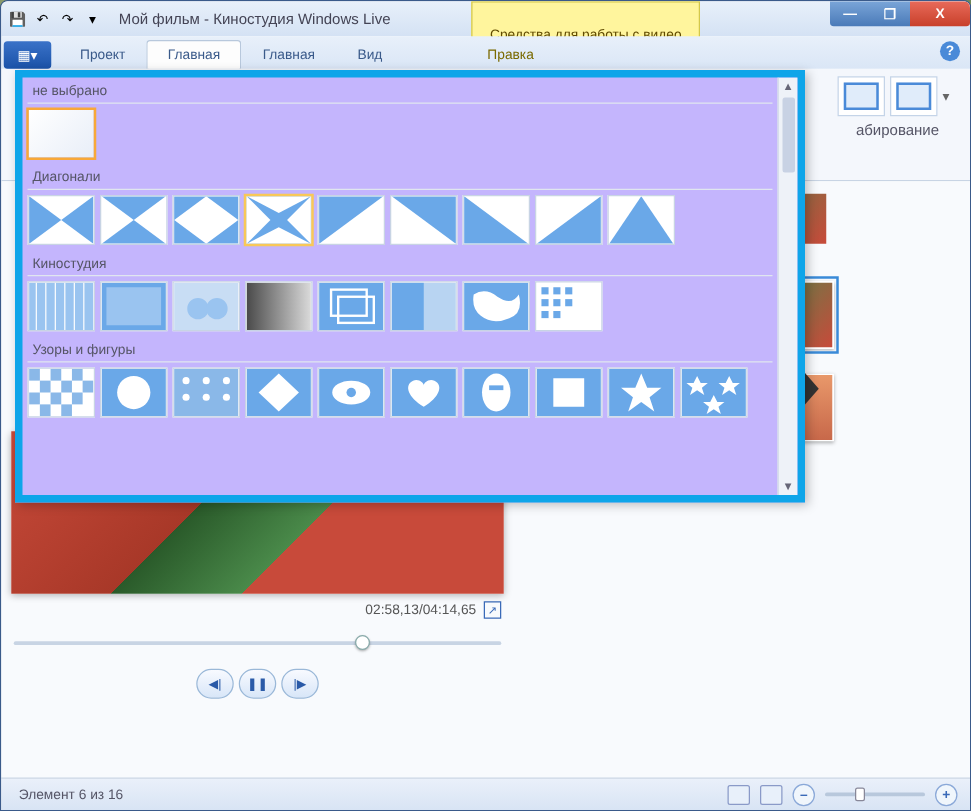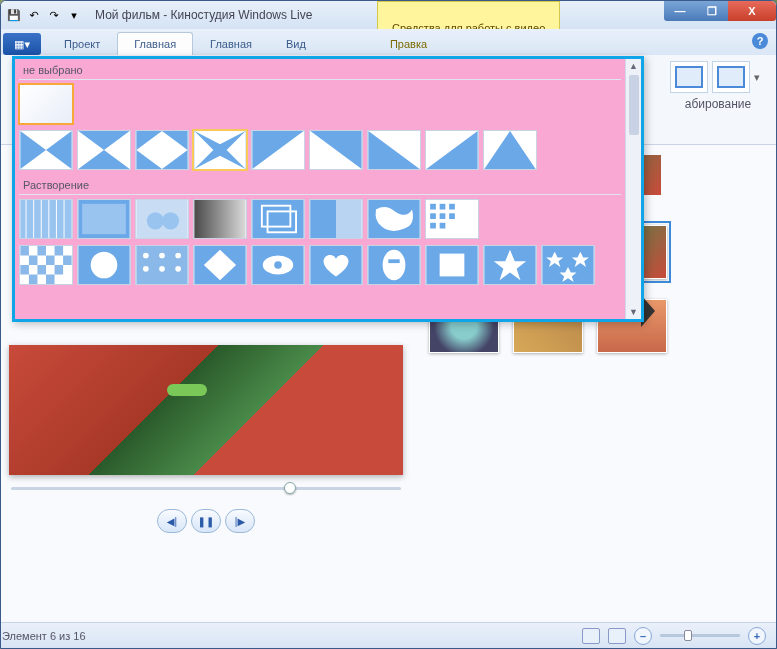--- a/index.html
+++ b/index.html
@@ -50,28 +50,28 @@
 .clip{width:70px;height:54px;background:#888;border:1px solid #fff;box-shadow:0 1px 3px rgba(0,0,0,.3)}
 .clip.sel{outline:2px solid #3a8ad8;outline-offset:2px;position:relative}
 .clip.sel::before{content:"";position:absolute;left:-10px;top:-4px;bottom:-4px;width:2px;background:#333}
 .c1{background:linear-gradient(135deg,#8ac8f8 40%,#2a2a2a 40%)}
 .c2{background:linear-gradient(#4a3a7a,#6a4a9a)}
 .c3{background:linear-gradient(135deg,#4a8a4a,#c84a3a)}
 .c4{background:radial-gradient(circle,#88cccc 30%,#446 70%)}
 .c5{background:linear-gradient(45deg,#d8a858,#b8884a)}
 .c6{background:linear-gradient(#e8986a,#c8684a)}
 .marker{position:absolute;left:640px;top:150px;width:0;height:0;border-left:14px solid #333;border-top:16px solid transparent;border-bottom:16px solid transparent}
-.statusbar{height:26px;background:linear-gradient(#eaf0fa,#d8e4f4);border-top:1px solid #c8d4e4;display:flex;align-items:center;padding:0 1px;color:#556;font-size:11px;position:relative}
+.statusbar{height:26px;background:linear-gradient(#eaf0fa,#d8e4f4);border-top:1px solid #c8d4e4;display:flex;align-items:center;padding:0 14px;color:#556;font-size:11px;position:relative}
 .sb-right{position:absolute;right:10px;display:flex;align-items:center;gap:8px}
 .sb-icon{width:18px;height:16px;border:1px solid #8a9ac8;background:#e8f0fa;border-radius:2px}
 .zoom-slider{width:80px;height:3px;background:#b8c8dc;position:relative;border-radius:2px}
 .zoom-thumb{position:absolute;left:30%;top:-4px;width:8px;height:11px;background:#fff;border:1px solid #889;border-radius:2px}
 .zbtn{width:18px;height:18px;border:1px solid #8aa8d8;border-radius:9px;background:#f0f6fc;display:flex;align-items:center;justify-content:center;color:#3a6ab8;font-weight:bold}
 
-.trans-panel{position:absolute;left:11px;top:55px;width:632px;height:266px;background:#f9a8d4;border:3px solid #0ea5e9;box-shadow:2px 2px 8px rgba(0,0,0,.25);z-index:50;display:flex;flex-direction:column;overflow:hidden}
+.trans-panel{position:absolute;left:11px;top:55px;width:632px;height:346px;background:#c4b5fd;border:6px solid #0ea5e9;box-shadow:2px 2px 8px rgba(0,0,0,.25);z-index:50;display:flex;flex-direction:column;overflow:hidden}
 .trans-scroll{overflow-y:auto;flex:1;padding:2px 4px 4px 4px}
 .trans-cat{margin-bottom:2px}
 .trans-cat-h{font-size:11px;color:#556;padding:3px 4px;border-bottom:1px solid #e0e6f0;margin-bottom:4px}
 .trans-row{display:flex;gap:4px;flex-wrap:wrap;padding-bottom:4px}
 .trans-item{width:54px;height:40px;border:1px solid #c8d4e4;background:#fff;position:relative;overflow:hidden}
 .trans-item.sel{outline:2px solid #f8a838;outline-offset:-1px}
 .trans-item.hov{outline:2px solid #f8c858;outline-offset:-1px}
 .ti-none{background:linear-gradient(135deg,#fff,#e8eef8)}
 .ti-diag svg,.ti-diss svg,.ti-patt svg{width:100%;height:100%}
 .sb-scroll{width:16px;background:#eef2f8;border-left:1px solid #d0d8e8;display:flex;flex-direction:column;align-items:center;padding:2px 0;gap:2px}
@@ -118,20 +118,24 @@
       </div>
       <div class="rb-label">абирование</div>
     </div>
   </div>
 
   <div class="content">
 
     <div class="preview-pane">
       <div class="preview-spacer"></div>
       <div class="preview-img"></div>
+      <div class="time-row">
+        <span>02:58,13/04:14,65</span>
+        <div class="fs-icon">↗</div>
+      </div>
       <div class="slider">
         <div class="slider-track"></div>
           <div class="slider-thumb"></div>
       </div>
       <div class="play-ctrl">
         <div class="pc-btn">◀|</div>
         <div class="pc-btn">❚❚</div>
         <div class="pc-btn">|▶</div>
       </div>
     </div>
@@ -174,20 +178,21 @@
       <div class="trans-scroll">
 
         <div class="trans-cat">
           <div class="trans-cat-h">не выбрано</div>
           <div class="trans-row">
             <div class="trans-item ti-none sel"></div>
           </div>
         </div>
 
         <div class="trans-cat">
+          <div class="trans-cat-h">Диагонали</div>
           <div class="trans-row">
             <div class="trans-item ti-diag"><svg viewBox="0 0 54 40">
                   <polygon points="0,0 27,20 0,40" fill="#6aa8e8"></polygon>
                   <polygon points="54,0 27,20 54,40" fill="#6aa8e8"></polygon>
                 </svg></div>
             <div class="trans-item ti-diag"><svg viewBox="0 0 54 40">
                   <polygon points="0,0 54,0 27,20" fill="#6aa8e8"></polygon>
                   <polygon points="0,40 54,40 27,20" fill="#6aa8e8"></polygon>
                 </svg></div>
             <div class="trans-item ti-diag"><svg viewBox="0 0 54 40">
@@ -213,21 +218,21 @@
             <div class="trans-item ti-diag"><svg viewBox="0 0 54 40">
                   <polygon points="54,0 54,40 0,40" fill="#6aa8e8"></polygon>
                 </svg></div>
             <div class="trans-item ti-diag"><svg viewBox="0 0 54 40">
                   <polygon points="0,40 27,0 54,40" fill="#6aa8e8"></polygon>
                 </svg></div>
           </div>
         </div>
 
         <div class="trans-cat">
-          <div class="trans-cat-h">Растворение</div>
+          <div class="trans-cat-h">Киностудия</div>
           <div class="trans-row">
             <div class="trans-item ti-diss"><svg viewBox="0 0 54 40">
                   <rect width="54" height="40" fill="#9ac4f0"></rect>
                   <g stroke="#fff" stroke-width="1">
                     <line x1="6" y1="0" x2="6" y2="40"></line>
                     <line x1="14" y1="0" x2="14" y2="40"></line>
                     <line x1="22" y1="0" x2="22" y2="40"></line>
                     <line x1="30" y1="0" x2="30" y2="40"></line>
                     <line x1="38" y1="0" x2="38" y2="40"></line>
                     <line x1="46" y1="0" x2="46" y2="40"></line>
@@ -276,20 +281,21 @@
                     <rect x="14" y="14" width="6" height="6"></rect>
                     <rect x="24" y="14" width="6" height="6"></rect>
                     <rect x="4" y="24" width="6" height="6"></rect>
                     <rect x="14" y="24" width="6" height="6"></rect>
                   </g>
                 </svg></div>
           </div>
         </div>
 
         <div class="trans-cat">
+          <div class="trans-cat-h">Узоры и фигуры</div>
           <div class="trans-row">
             <div class="trans-item ti-patt"><svg viewBox="0 0 54 40">
                   <rect width="54" height="40" fill="#fff"></rect>
                   <g fill="#8ab8e8">
                     <rect x="0" y="0" width="9" height="10"></rect>
                     <rect x="18" y="0" width="9" height="10"></rect>
                     <rect x="36" y="0" width="9" height="10"></rect>
                     <rect x="9" y="10" width="9" height="10"></rect>
                     <rect x="27" y="10" width="9" height="10"></rect>
                     <rect x="45" y="10" width="9" height="10"></rect>

